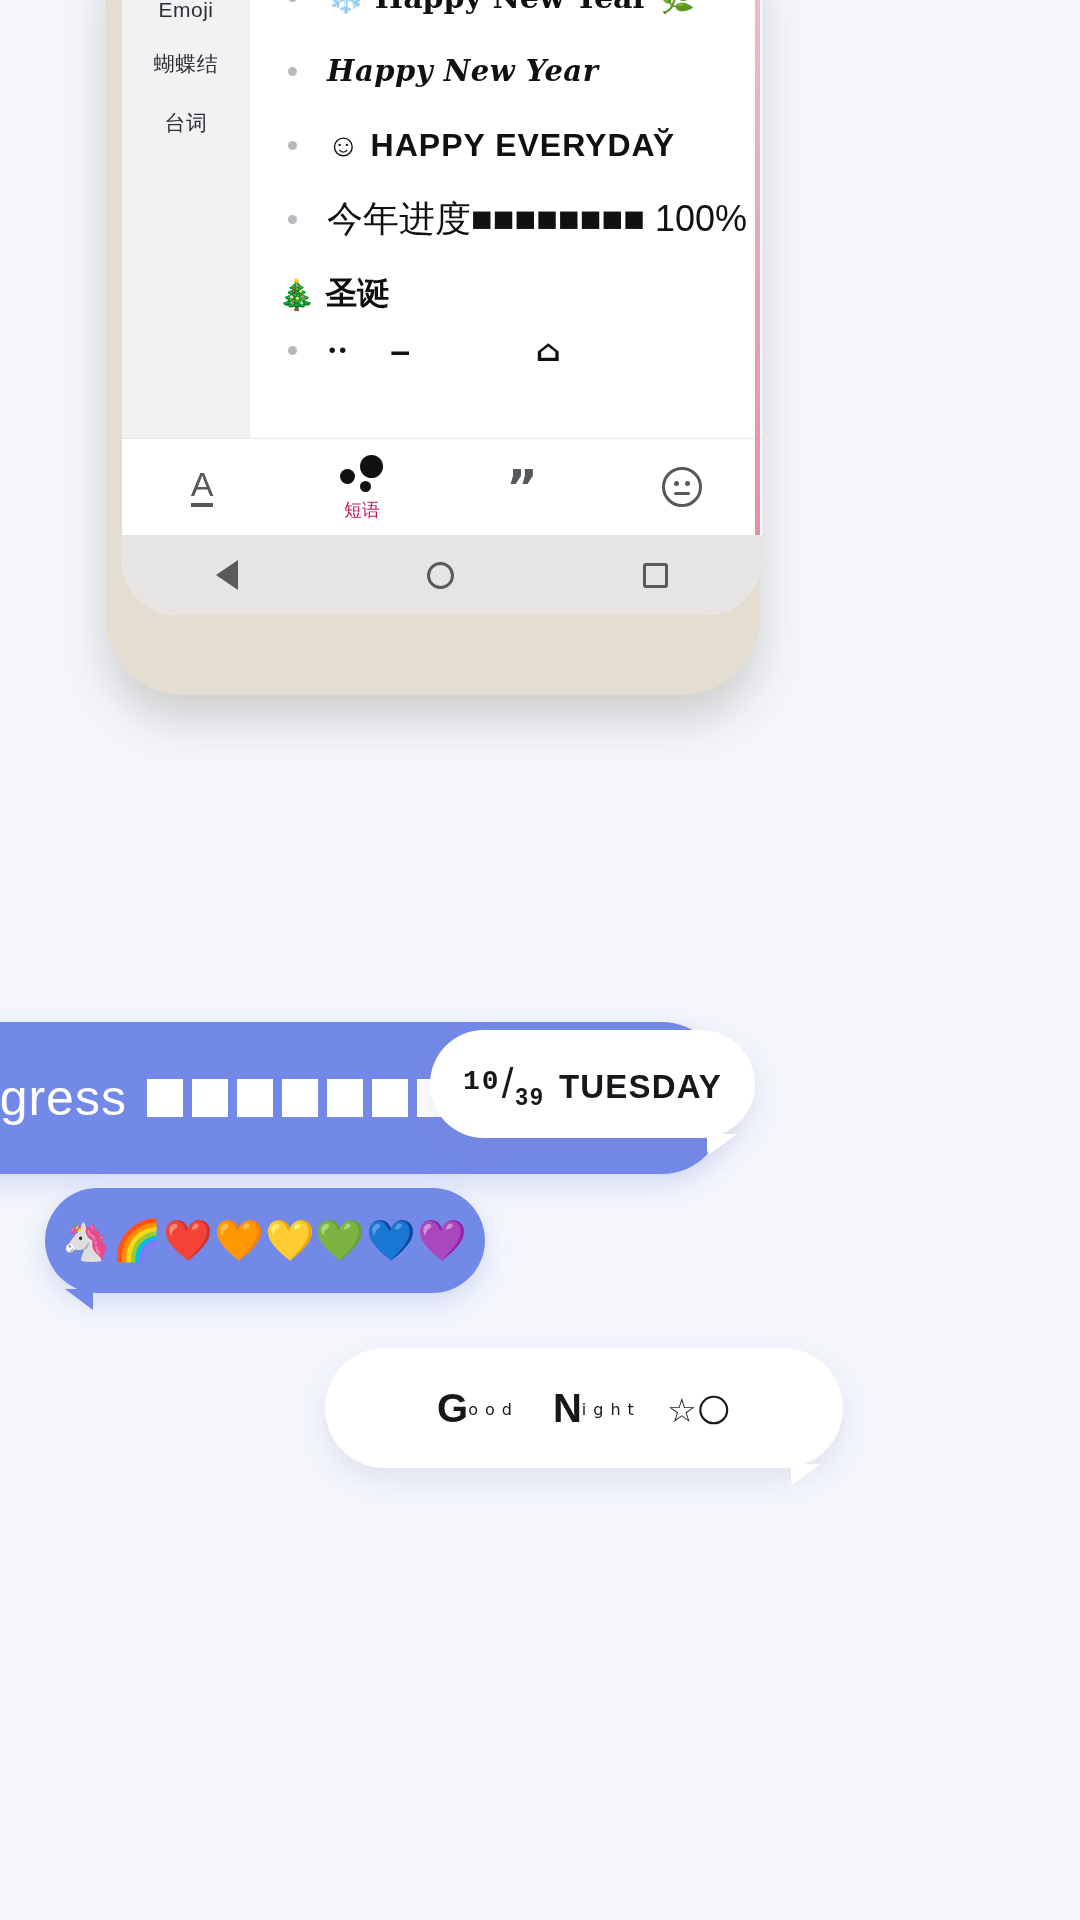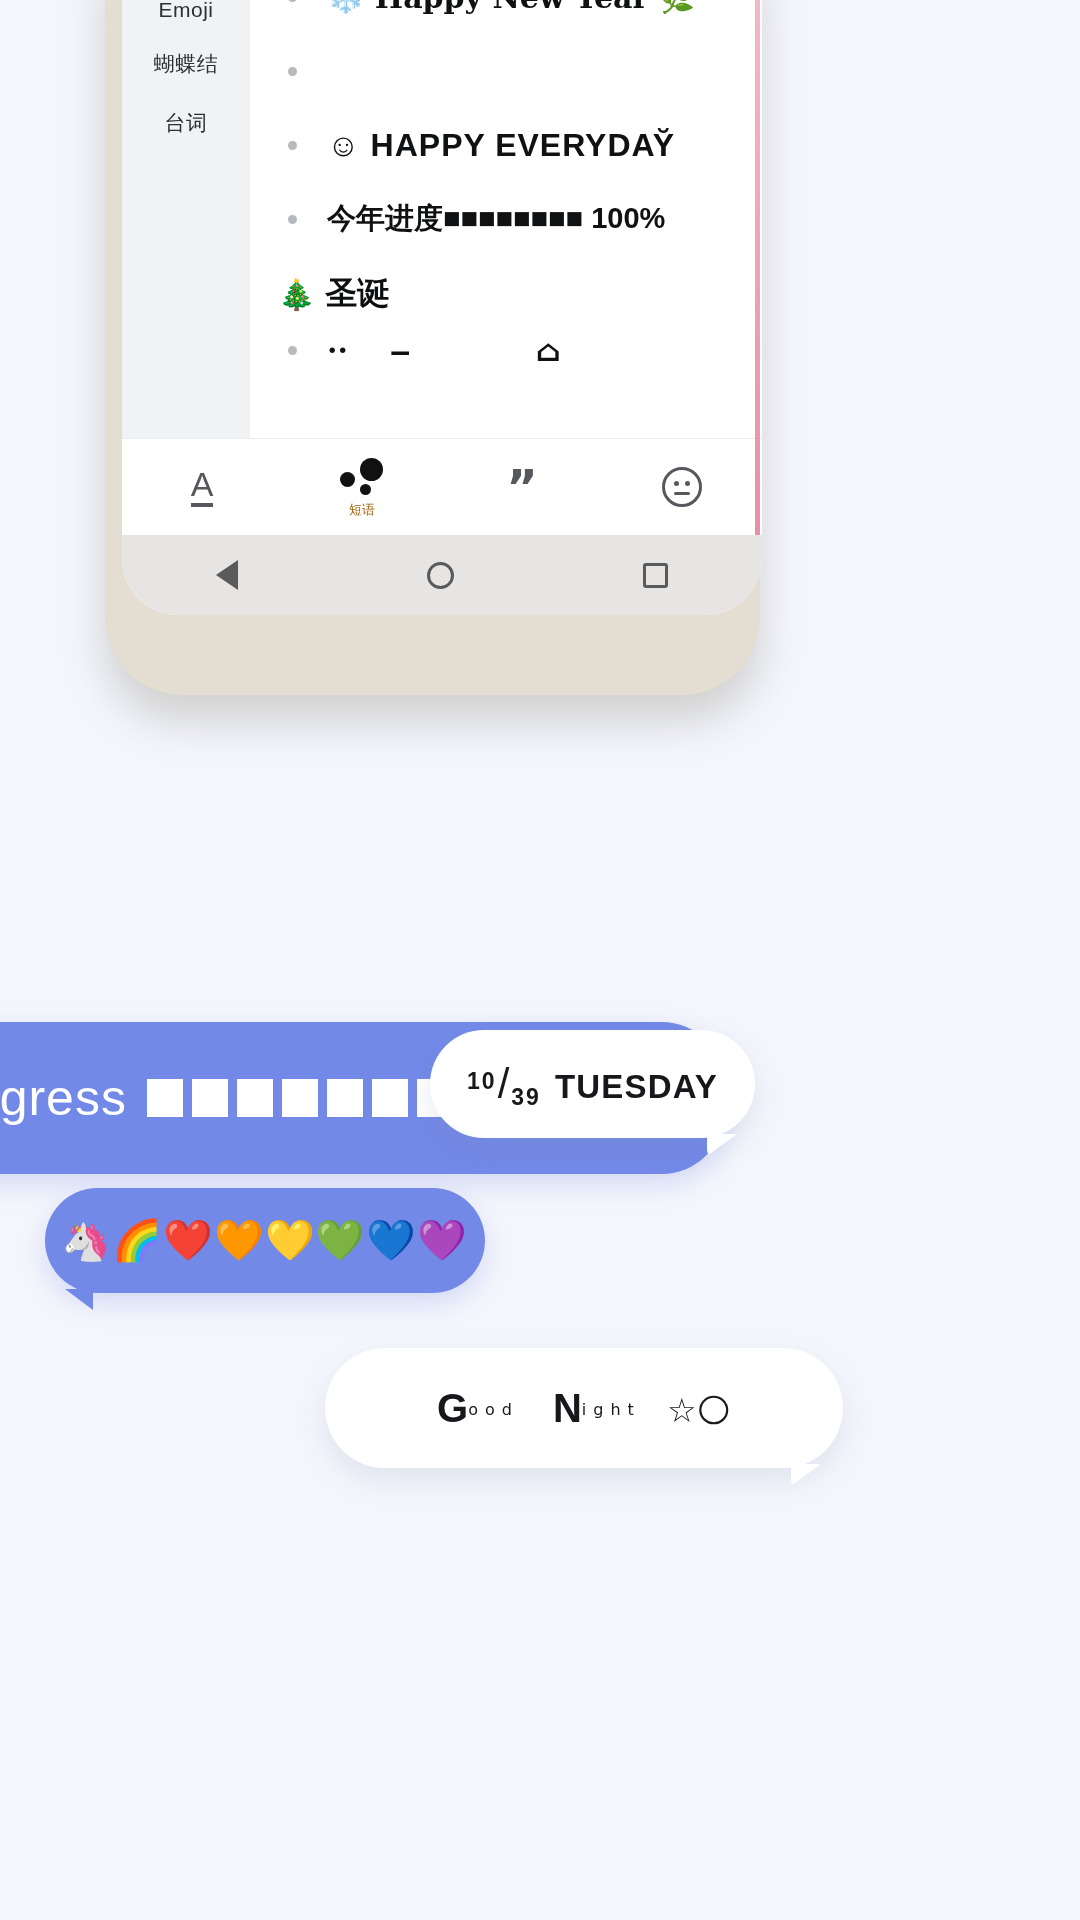--- a/index.html
+++ b/index.html
@@ -54,39 +54,39 @@
     height:74px; padding-left:38px;
   }
   .bullet{
     width:9px; height:9px; border-radius:50%;
     background:#b6b9bd; flex:0 0 auto; margin-right:30px;
   }
   .ptext{ font-size:28px; color:#101113; white-space:nowrap; }
   .ptext.serif-bold{ font-family:"DejaVu Serif", serif; font-weight:bold; font-size:30px; }
   .ptext.script{ font-family:"DejaVu Serif", serif; font-style:italic; font-weight:bold; font-size:29px; letter-spacing:.5px; }
   .ptext.stencil{ font-family:"Liberation Sans", sans-serif; font-weight:bold; font-size:32px; letter-spacing:1px; }
-  .ptext.cjk-bold{ font-weight:bold; font-size:29px; letter-spacing:0px; }
+  .ptext.cjk-bold{ font-weight:normal; font-size:36px; letter-spacing:0px; }
   .section-head{
     position:relative; display:flex; align-items:center;
     height:76px; padding-left:28px;
     font-size:32px; font-weight:bold; color:#0e0f11;
   }
   .section-head .em{ font-size:30px; margin-right:10px; }
   .row-clip{ height:36px; overflow:hidden; }
   .emo{ font-family:"DejaVu Sans", sans-serif; }
 
   
   .kb-toolbar{
     position:absolute; left:0; top:478px; width:640px; height:97px;
     background:#ffffff; border-top:1px solid #e9eaec;
     display:flex; align-items:center;
   }
   .kb-item{ flex:1; display:flex; flex-direction:column; align-items:center; justify-content:center; height:97px; }
   .kb-glyph{ height:44px; display:flex; align-items:center; justify-content:center; }
-  .kb-label{ font-size:13px; color:#a16207; margin-top:2px; }
+  .kb-label{ font-size:18px; color:#be185d; margin-top:2px; }
   .glyph-A{ font-size:34px; color:#55585d; line-height:1;
             border-bottom:4px solid #55585d; padding-bottom:2px; }
   .glyph-quote{ font-size:48px; color:#55585d; font-weight:bold; line-height:.55;
                 font-family:"DejaVu Sans", sans-serif; }
   .dots{ position:relative; width:46px; height:38px; }
   .dots i{ position:absolute; background:#111; border-radius:50%; display:block; }
   .dots .d1{ width:23px; height:23px; right:2px; top:0px; }
   .dots .d2{ width:15px; height:15px; left:1px; top:14px; }
   .dots .d3{ width:11px; height:11px; left:21px; top:26px; }
   .smiley{ width:40px; height:40px; border:3px solid #55585d; border-radius:50%; position:relative; }
@@ -137,21 +137,21 @@
     left:430px; top:1030px; width:325px; height:108px;
     justify-content:center;
   }
   #date-bubble .tail{
     right:18px; bottom:-18px;
     border-left:30px solid #ffffff;
     border-bottom:22px solid transparent;
     border-radius:0 0 0 6px;
   }
   .date-text{ font-size:33px; font-weight:bold; letter-spacing:1px; display:flex; align-items:baseline; }
-  .date-mm{ font-size:23px; position:relative; top:-9px; letter-spacing:2px; font-weight:bold; }
+  .date-mm{ font-size:28px; position:relative; top:-9px; letter-spacing:2px; font-weight:bold;font-family:Liberation Mono, monospace; }
   .date-slash{ font-size:42px; font-weight:normal; margin:0 1px; }
   .date-dd{ font-size:23px; position:relative; top:7px; letter-spacing:2px; font-weight:bold; }
   .date-day{ margin-left:14px; font-size:33px; font-weight:bold; letter-spacing:1.2px; }
 
   
   #emoji-bubble{
     left:45px; top:1188px; width:440px; height:105px;
     justify-content:center;
   }
   #emoji-bubble .tail{
@@ -195,20 +195,21 @@
 
       <div class="phrase-list">
 
         <div class="phrase-row">
           <span class="bullet"></span>
           <span class="ptext serif-bold emo">❄️ Happy New Year 🌿</span>
         </div>
 
         <div class="phrase-row">
           <span class="bullet"></span>
+          <span class="ptext script">Happy New Year</span>
         </div>
 
         <div class="phrase-row">
           <span class="bullet"></span>
           <span class="ptext stencil">☺ HAPPY EVERYDAY̆</span>
         </div>
 
         <div class="phrase-row">
           <span class="bullet"></span>
           <span class="ptext cjk-bold">今年进度■■■■■■■■ 100%</span>

